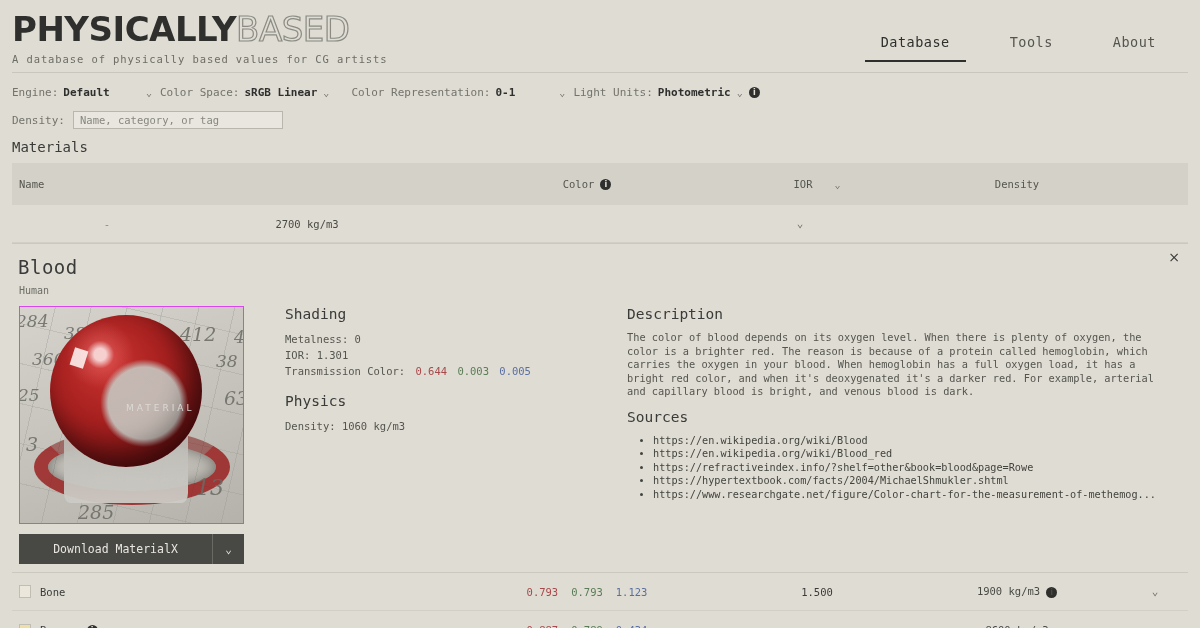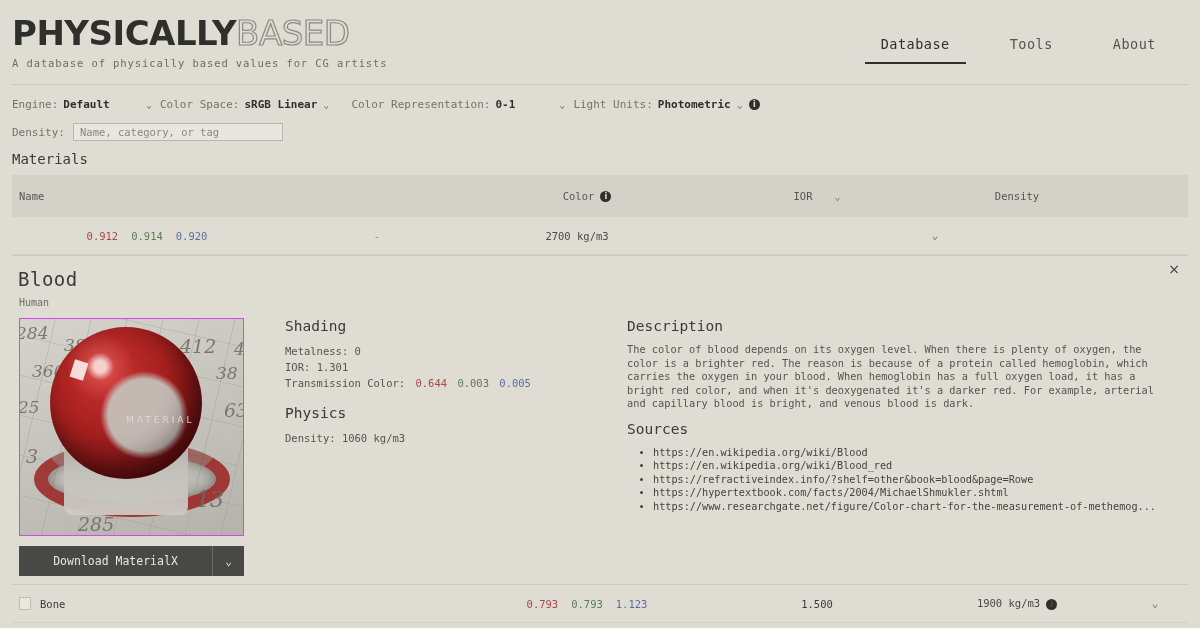--- a/index.html
+++ b/index.html
@@ -7,22 +7,22 @@
     width: 1200px; height: 628px;
     background: #dedcd3;
     font-family: "DejaVu Sans Mono", "Liberation Mono", monospace;
     color: #3a3a38;
     overflow: hidden;
   }
   .page { position: relative; width: 1200px; height: 628px; }
 
   
   .header {
-    display: flex; align-items: flex-start; justify-content: space-between;
-    padding: 0 14px 0 12px; height: 72px; margin-top: 12px;
+    display: flex; align-items: center; justify-content: space-between;
+    padding: 0 14px 0 12px; height: 72px;
   }
   .brand-block { padding-top: 2px; }
   .logo { font-size: 34px; line-height: 38px; letter-spacing: -0.5px;
           font-family: "DejaVu Sans", "Liberation Sans", sans-serif; font-weight: 700; }
   .logo .solid { color: #2f2f2d; }
   .logo .outline {
     color: transparent; font-weight: 400;
     -webkit-text-stroke: 1.2px #8b8b84;
   }
   .tagline { font-size: 10.5px; color: #6d6d66; letter-spacing: 0.9px; margin-top: 5px; }
@@ -233,27 +233,20 @@
       <span>Color</span><span class="info-dot">i</span>
     </div>
     <div class="col-ior">
       <span>IOR</span><span class="chev" style="margin-left:22px;">⌄</span>
     </div>
     <div class="col-dens">Density</div>
     <div class="col-exp"></div>
   </div>
 
   <div class="row">
-    <div class="col-color">
-      <span class="rgbs">
-        <span class="r">0.912</span>
-        <span class="g">0.914</span>
-        <span class="b">0.920</span>
-      </span>
-    </div>
     <div class="col-ior muted">-</div>
     <div class="col-dens">
       <span>2700 kg/m3</span>
     </div>
     <div class="col-exp"><span class="row-chev">⌄</span></div>
   </div>
 
   <div class="panel">
     <div class="close-x">×</div>
     <div class="panel-title">Blood</div>

